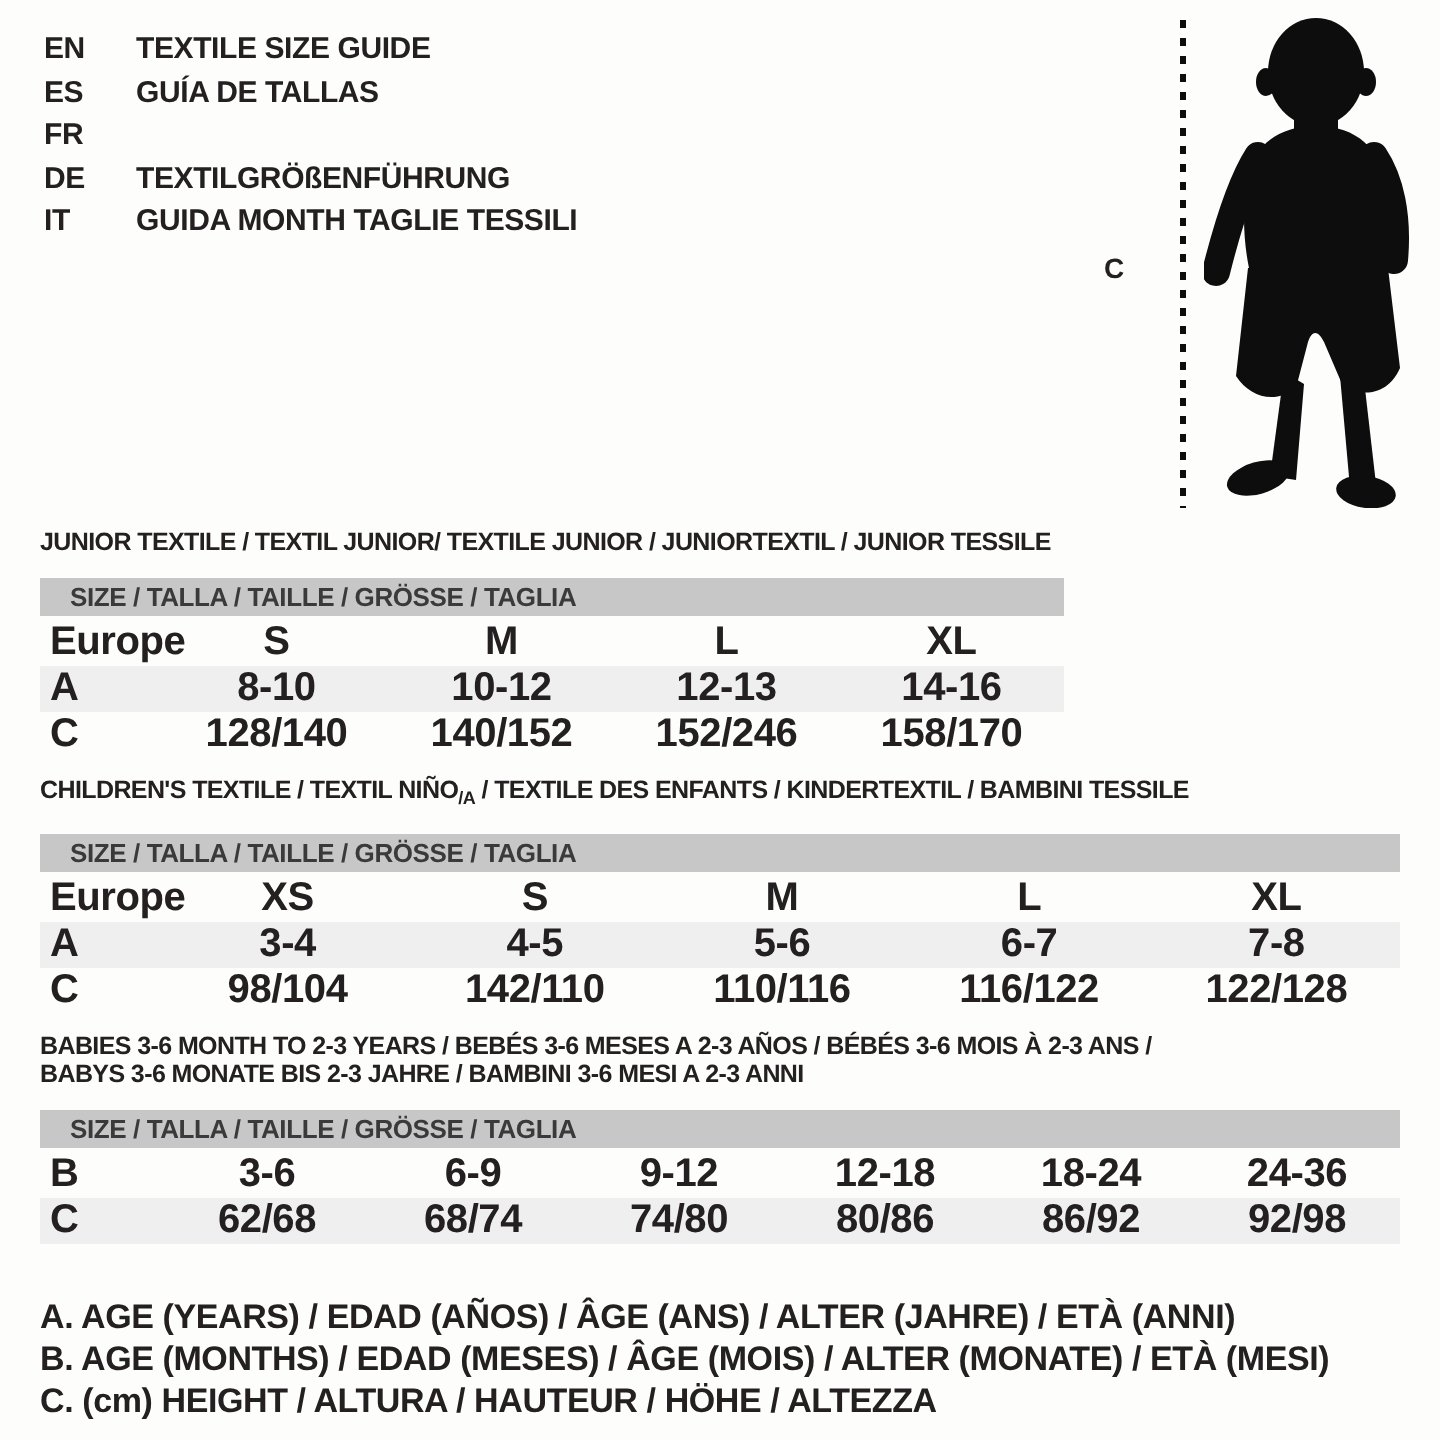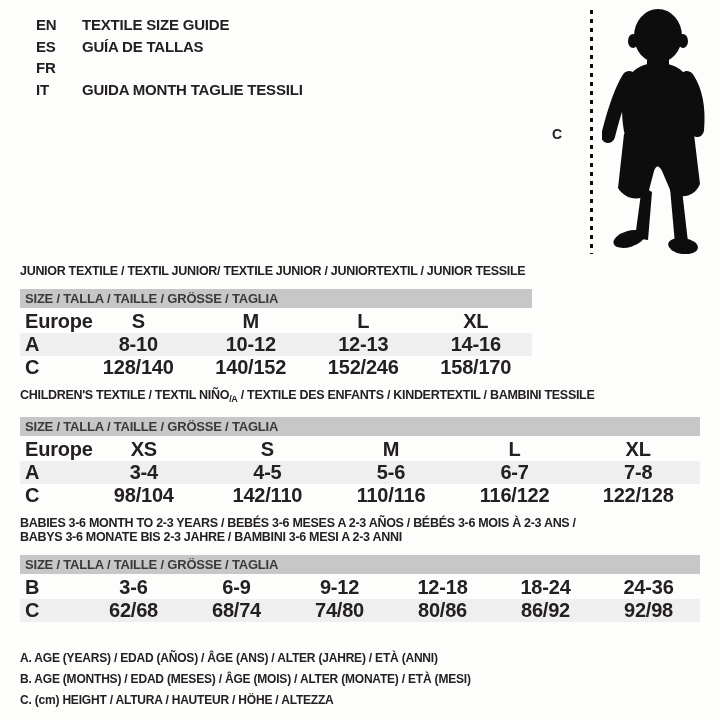--- a/index.html
+++ b/index.html
@@ -16,73 +16,77 @@
     background:var(--page-bg);
     color:var(--text);
     font-family:"Liberation Sans","DejaVu Sans",sans-serif;
     font-weight:bold;
     overflow:hidden;
   }
   .page{position:relative;width:720px;height:720px;padding:0 20px;}
 
   
   .top-area{position:relative;height:258px;}
-  .lang-list{position:absolute;left:16px;top:14px;display:grid;row-gap:0;}
+  .lang-list{position:absolute;left:2px;top:14px;display:grid;row-gap:0;}
   .lang-row{display:flex;height:21.5px;align-items:center;font-size:15px;letter-spacing:-0.2px;}
   .lang-code{width:46px;}
   .figure{position:absolute;left:522px;top:8px;width:178px;height:248px;}
   .c-label{position:absolute;left:10px;top:118px;font-size:14px;}
   .dotline{
     position:absolute;left:48px;top:2px;width:3px;height:244px;
     background:repeating-linear-gradient(to bottom,var(--silhouette) 0 4px,transparent 4px 9px);
   }
   .figure svg{position:absolute;left:60px;top:0;width:110px;height:246px;}
 
   
   .section-heading{font-size:12.5px;letter-spacing:-0.3px;margin-bottom:11px;line-height:14px;}
   .section{margin-top:9px;}
   .section.first{margin-top:6px;}
   .heading-sub{font-size:9px;vertical-align:-3px;}
   .size-bar{
     background:var(--bar-bg);color:var(--bar-text);
     font-size:13px;letter-spacing:-0.2px;
-    height:19px;line-height:19px;padding-left:5px;margin-bottom:2px;
+    height:19px;line-height:19px;padding-left:15px;margin-bottom:2px;
   }
   .tablewrap.w1{width:512px;}
   .tablewrap.w2{width:680px;}
   table.size-table{width:100%;border-collapse:collapse;table-layout:fixed;}
   table.size-table td{
     font-size:20px;letter-spacing:-0.2px;text-align:center;
     height:21px;padding:0;vertical-align:middle;
   }
   table.size-table td.lbl{text-align:left;padding-left:5px;}
   table.size-table col.labelcol{width:62px;}
   tr.alt td{background:var(--row-alt-bg);}
 
   
   .footnotes{margin-top:26px;}
-  .footnote-line{font-size:12px;letter-spacing:-0.2px;line-height:21px;}
+  .footnote-line{font-size:17px;letter-spacing:-0.2px;line-height:21px;}
 </style>
 </head>
 <body>
 
 <div class="page">
 
   <div class="top-area">
     <div class="lang-list">
       <div class="lang-row">
         <span class="lang-code">EN</span>
         <span class="lang-label">TEXTILE SIZE GUIDE</span>
       </div>
       <div class="lang-row">
         <span class="lang-code">ES</span>
         <span class="lang-label">GUÍA DE TALLAS</span>
       </div>
       <div class="lang-row">
         <span class="lang-code">FR</span>
+      </div>
+      <div class="lang-row">
+        <span class="lang-code">DE</span>
+        <span class="lang-label">TEXTILGRÖßENFÜHRUNG</span>
       </div>
       <div class="lang-row">
         <span class="lang-code">IT</span>
         <span class="lang-label">GUIDA MONTH TAGLIE TESSILI</span>
       </div>
     </div>
 
     <div class="figure">
       <span class="c-label">C</span>
       <div class="dotline"></div>

